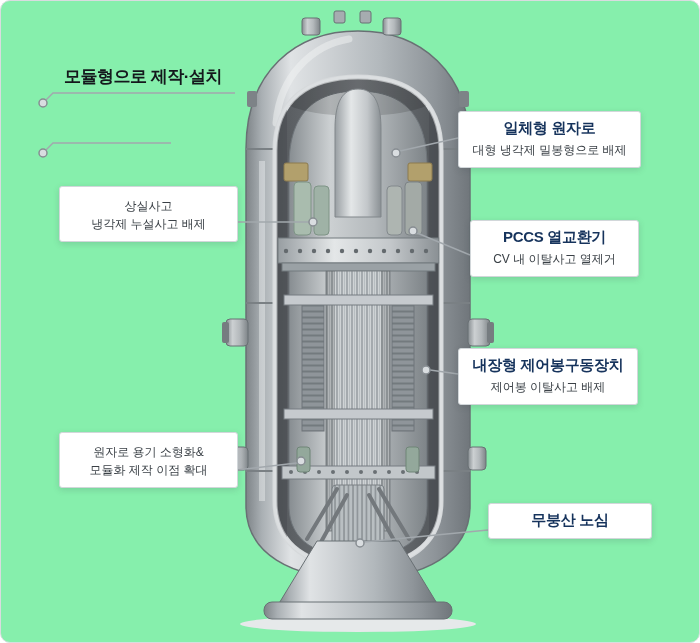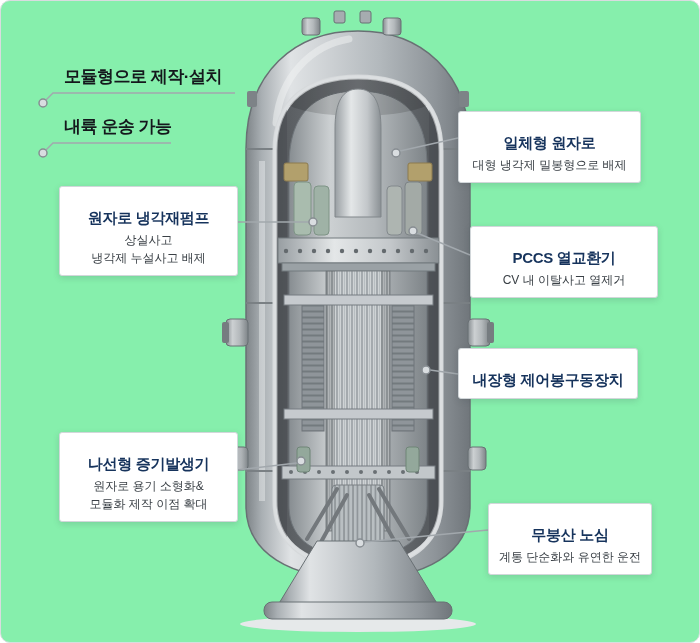--- a/index.html
+++ b/index.html
@@ -8,21 +8,21 @@
     background:#86efac;border:1px solid #d9dcdf;border-radius:10px;overflow:hidden;
     font-family:"Liberation Sans",sans-serif;
   }
   #stage svg{position:absolute;left:0;top:0;}
   .heading{
     position:absolute;font-size:17px;font-weight:700;color:#14181c;
     letter-spacing:-0.5px;white-space:nowrap;
   }
   .callout{
     position:absolute;background:#ffffff;border:1px solid #d2d7da;border-radius:3px;
-    box-shadow:0 2px 6px rgba(60,70,80,.18);padding:22px 8px 8px;text-align:center;
+    box-shadow:0 2px 6px rgba(60,70,80,.18);padding:7px 8px 8px;text-align:center;
     box-sizing:border-box;
   }
   .callout-title{font-size:15px;font-weight:700;color:#16335c;letter-spacing:-0.3px;white-space:nowrap;}
   .callout-sub{font-size:12px;color:#3a4046;margin-top:3px;line-height:1.5;white-space:nowrap;}
 </style>
 </head>
 <body>
 
 <div id="stage">
 
@@ -213,56 +213,53 @@
         <circle cx="300" cy="460" r="4" fill="#d9dde0" stroke="#878d92" stroke-width="1.5"></circle>
       </g>
       <g>
         <path d="M487,529 L363,541"></path>
         <circle cx="359" cy="542" r="4" fill="#d9dde0" stroke="#878d92" stroke-width="1.5"></circle>
       </g>
     </g>
   </svg>
 
   <div class="heading" style="left:63px;top:64px;">모듈형으로 제작·설치</div>
-  <div class="heading" style="left:63px;top:114px;">내륙 운송 가능</div>
 
   <div class="callout" style="left:58px;top:185px;width:179px;">
-    <div class="callout-title">원자로 냉각재펌프</div>
     <div class="callout-sub">
       <span>상실사고</span><br>
       <span>냉각제 누설사고 배제</span>
     </div>
   </div>
 
   <div class="callout" style="left:457px;top:110px;width:183px;">
     <div class="callout-title">일체형 원자로</div>
     <div class="callout-sub">
       <span>대형 냉각제 밀봉형으로 배제</span>
     </div>
   </div>
 
-  <div class="callout" style="left:469px;top:225px;width:188px;">
+  <div class="callout" style="left:469px;top:219px;width:169px;">
     <div class="callout-title">PCCS 열교환기</div>
     <div class="callout-sub">
       <span>CV 내 이탈사고 열제거</span>
     </div>
   </div>
 
   <div class="callout" style="left:457px;top:347px;width:180px;">
     <div class="callout-title">내장형 제어봉구동장치</div>
+    <div class="callout-sub">
+      <span>제어봉 이탈사고 배제</span>
+    </div>
   </div>
 
   <div class="callout" style="left:58px;top:431px;width:179px;">
-    <div class="callout-title">나선형 증기발생기</div>
     <div class="callout-sub">
       <span>원자로 용기 소형화&amp;</span><br>
       <span>모듈화 제작 이점 확대</span>
     </div>
   </div>
 
   <div class="callout" style="left:487px;top:502px;width:164px;">
     <div class="callout-title">무붕산 노심</div>
-    <div class="callout-sub">
-      <span>계통 단순화와 유연한 운전</span>
-    </div>
   </div>
 
 </div>
 
 </body></html>

